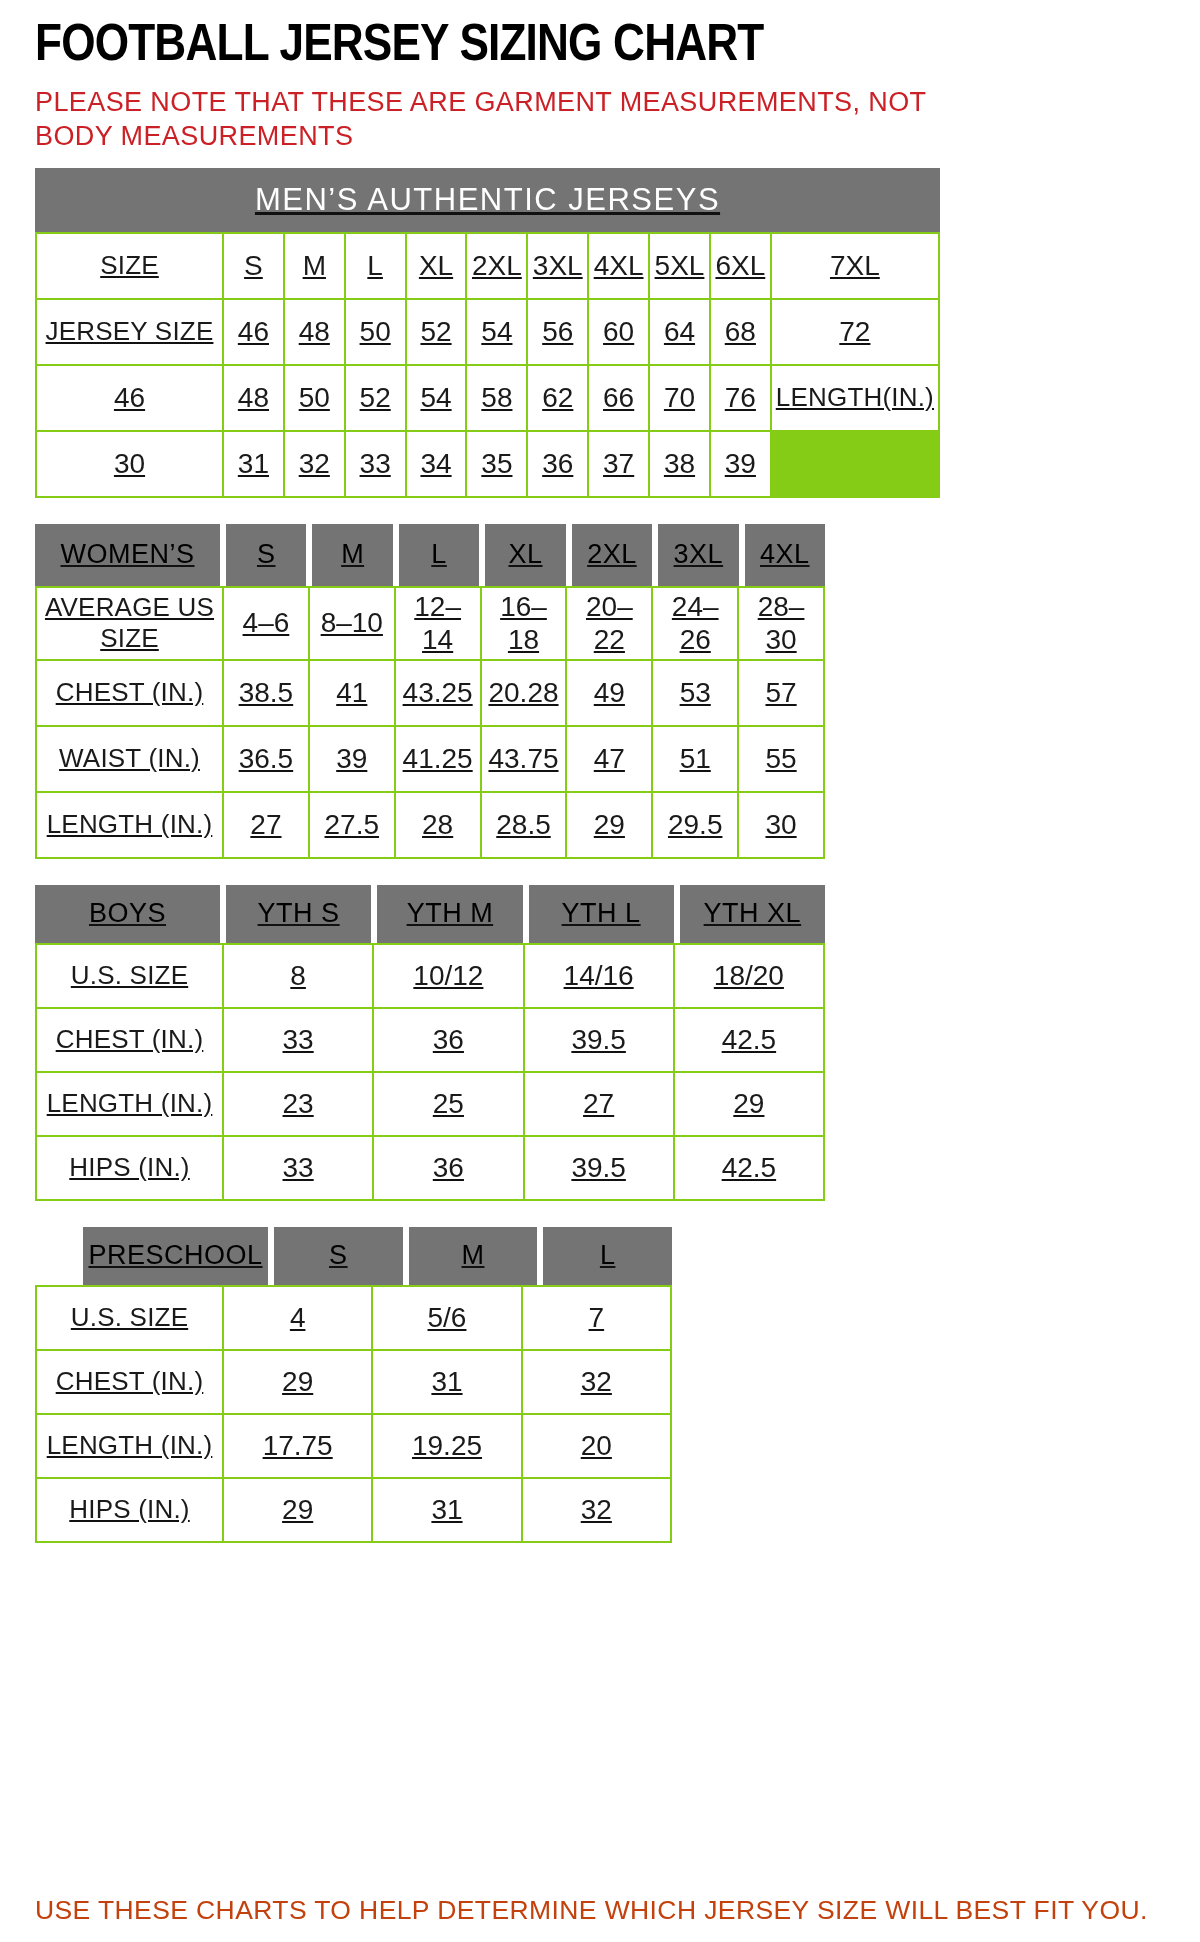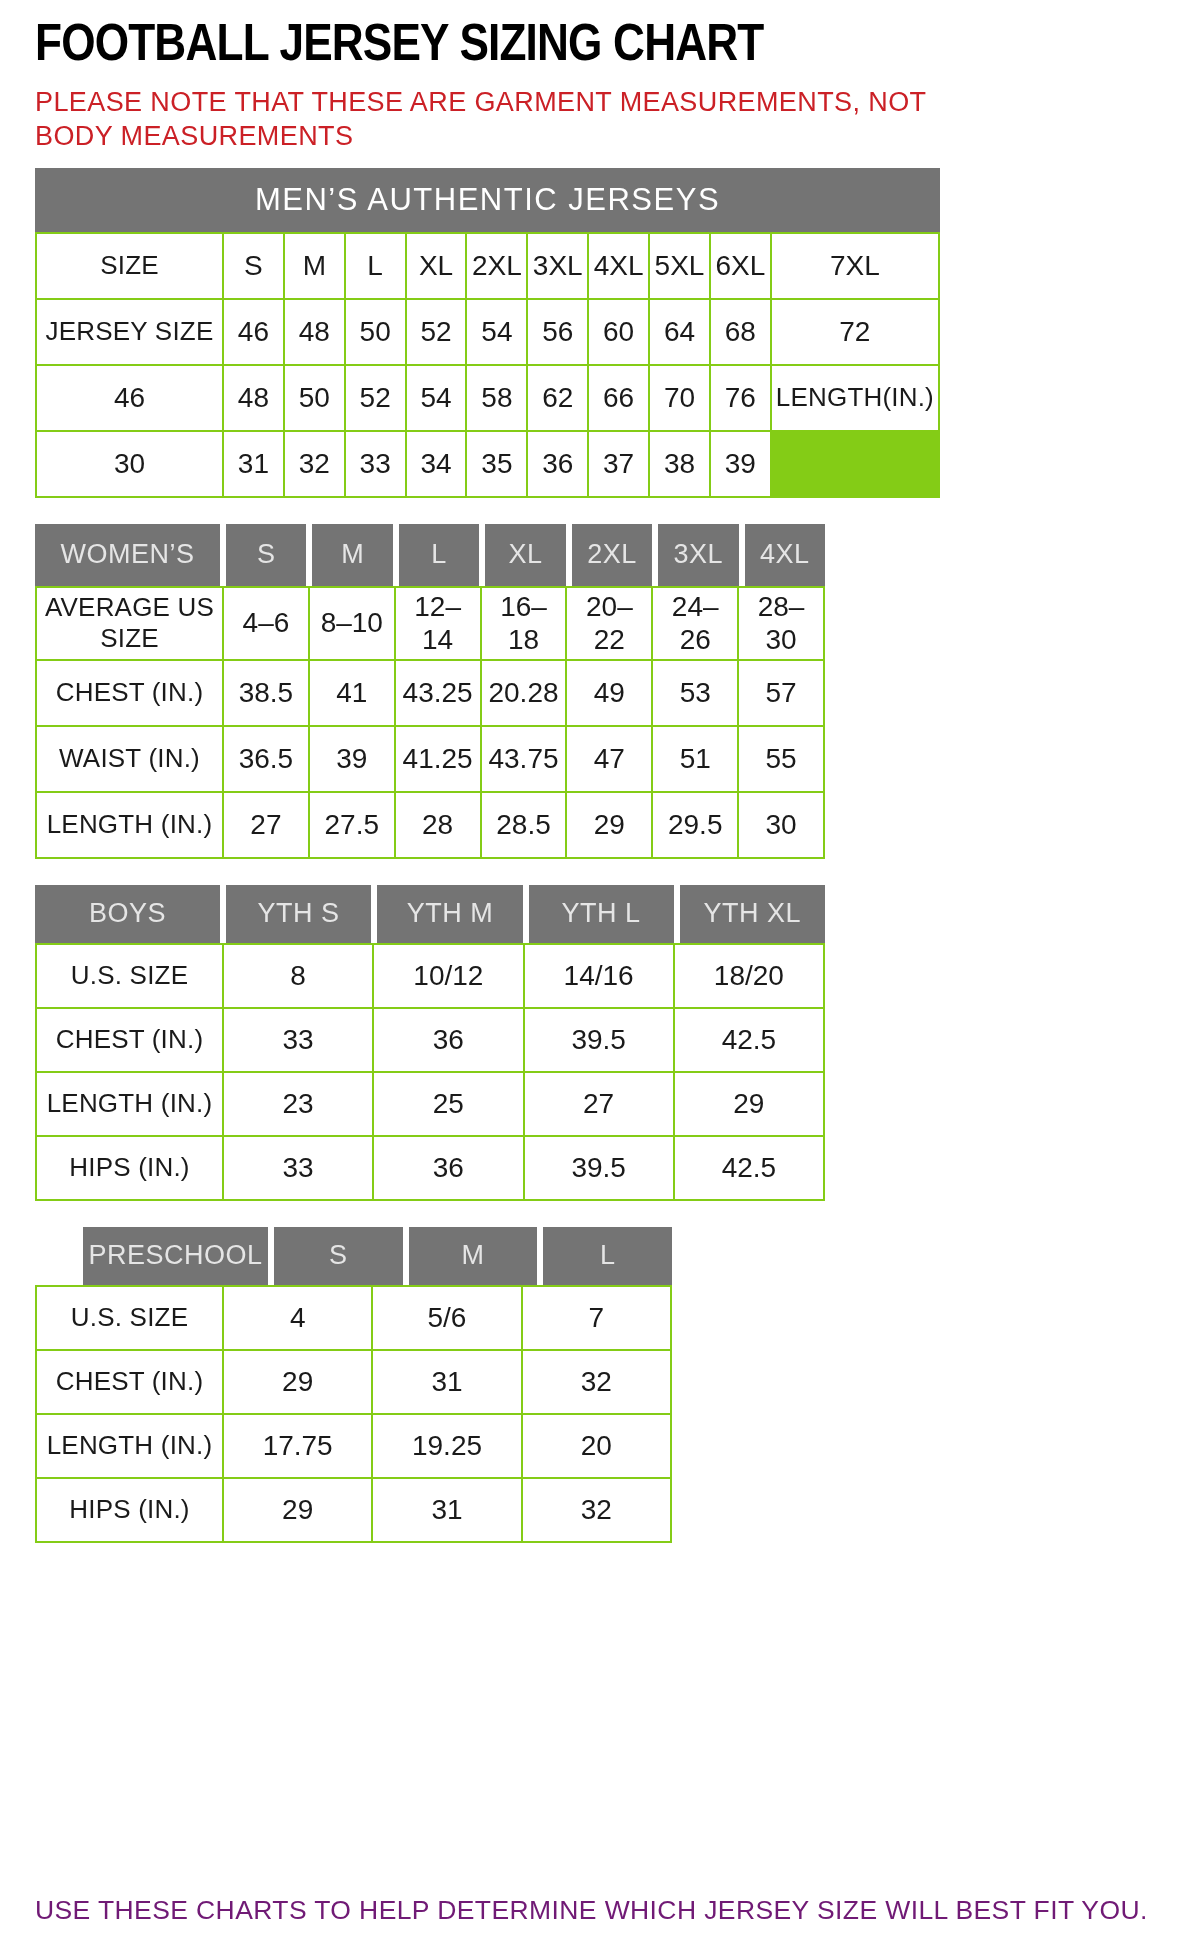--- a/index.html
+++ b/index.html
@@ -26,38 +26,38 @@
 
   .note {
     margin-top: 16px;
     color: #cb2026;
     font-size: 27px;
     line-height: 1.27;
     width: 900px;
     letter-spacing: 0.4px;
   }
 
-  .tbl { margin-top: 26px; }
+  .tbl { margin-top: 26px; text-decoration: underline; }
   .tbl.first { margin-top: 14px; }
 
   .banner {
     background: #747474;
     color: #ffffff;
     height: 64px;
     display: flex;
     align-items: center;
     justify-content: center;
     font-size: 31px;
     letter-spacing: 1.5px;
   }
 
   .thead { display: grid; column-gap: 6px; }
   .thead .hcell {
     background: #747474;
-    color: #e5e5e5;
+    color: #000000;
     display: flex;
     align-items: center;
     justify-content: center;
     font-size: 27px;
     letter-spacing: 0.5px;
     text-align: center;
     line-height: 1.15;
   }
 
   .tbody {
@@ -74,21 +74,21 @@
     font-size: 28px;
     color: #1a1a1a;
     text-align: center;
     line-height: 1.2;
     padding: 2px 4px;
   }
   .cell.label { font-size: 26px; letter-spacing: 0.2px; }
 
   .footer {
     margin-top: 352px;
-    color: #701a75;
+    color: #c2410c;
     font-size: 26.5px;
     letter-spacing: 0.4px;
     white-space: nowrap;
   }
 </style>
 </head>
 <body>
 
 <div class="page">
   <div class="title">FOOTBALL JERSEY SIZING CHART</div>

